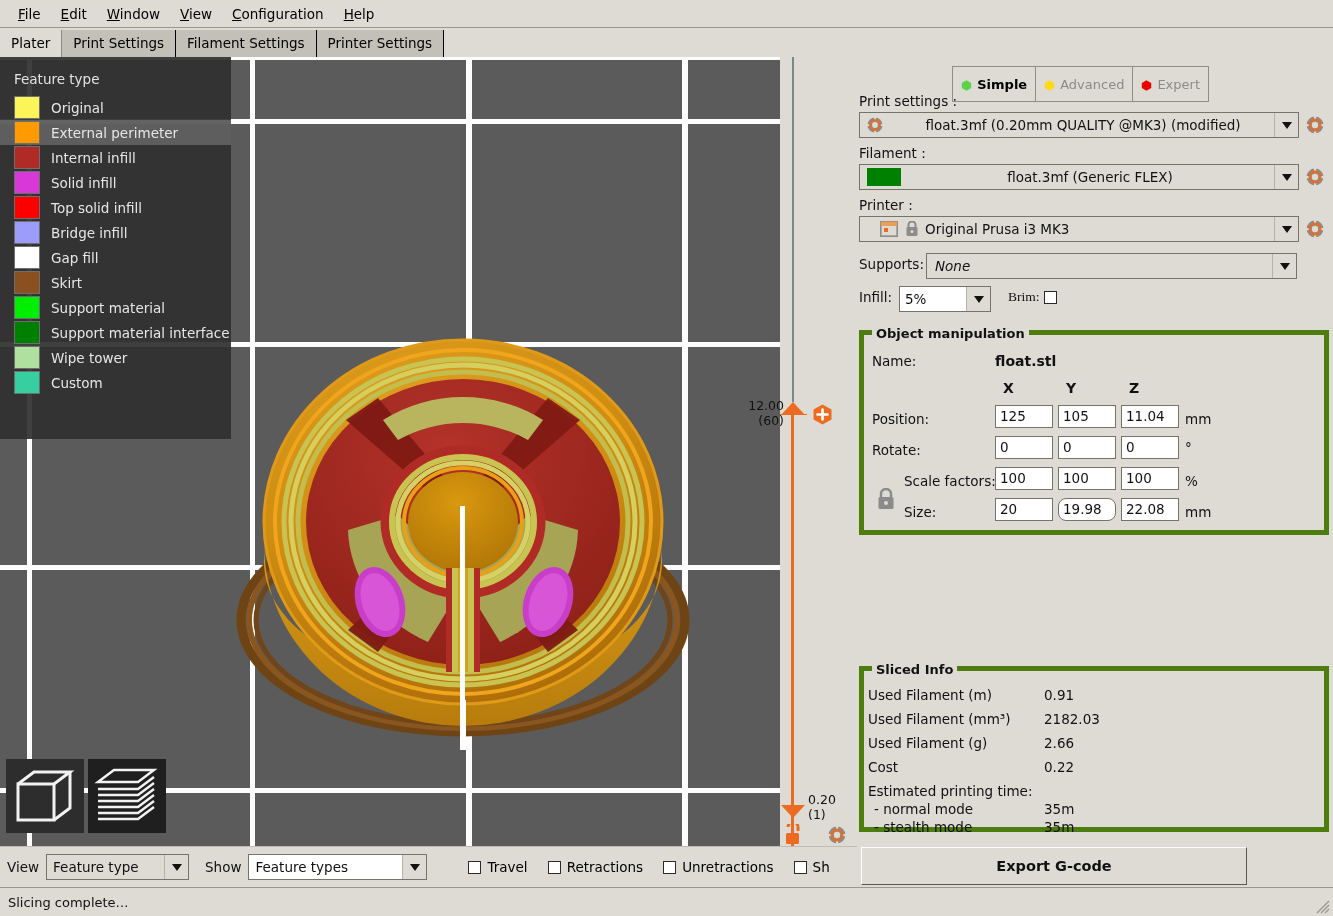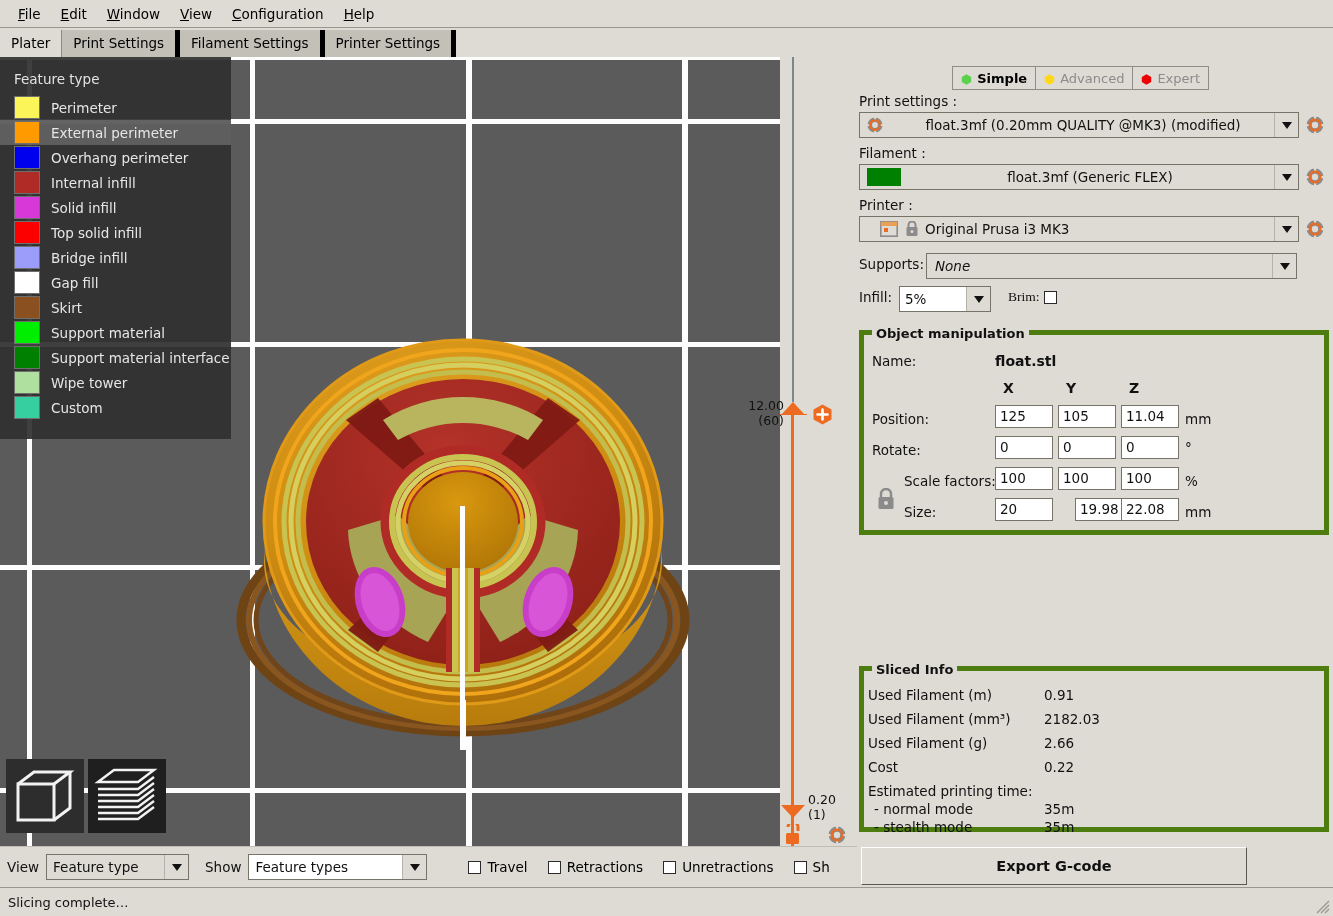--- a/index.html
+++ b/index.html
@@ -23,21 +23,21 @@
   .menu-item { padding: 3px 10px; font-size: 13.5px; color: #000; cursor: default; white-space: nowrap; }
   .menu-item u { text-decoration: underline; }
 
   
   .tabbar {
     position: absolute; left: 0; top: 29px; width: 1221px; height: 28px;
     background: #dedbd4; display: flex; align-items: flex-end;
   }
   .tab {
     height: 27px; line-height: 27px; padding: 0 11px; font-size: 13.5px;
-    background: #c3c0b8; border-right: 5px solid #000000; cursor: default;
+    background: #c3c0b8; border-right: 1px solid #000000; cursor: default;
     white-space: nowrap;
   }
   .tab.active { background: #dedbd4; border-right: 1px solid #8d8a83; }
 
   
   .viewport {
     position: absolute; left: 0; top: 57px; width: 780px; height: 789px;
     background: #5b5b5b; overflow: hidden;
   }
   .bed-grid { position: absolute; inset: 0; }
@@ -76,21 +76,21 @@
   .handle-dn { position: absolute; left: 0; top: 745px; width: 26px; height: 16px; }
   .plus-btn { position: absolute; left: 32px; top: 347px; width: 21px; height: 21px; }
   .lock-btn { position: absolute; left: 2px; top: 767px; width: 22px; height: 22px; }
   .cog-btn  { position: absolute; left: 47px; top: 768px; width: 20px; height: 20px; }
 
   
   .rpanel { position: absolute; left: 857px; top: 57px; width: 476px; height: 789px; background: #dedbd4; }
 
   .modebar { position: absolute; right: 124px; top: 9px; display: flex; }
   .modebtn {
-    display: flex; align-items: center; gap: 5px; height: 24px; padding: 0 8px;
+    display: flex; align-items: center; gap: 5px; height: 36px; padding: 0 8px;
     background: #dedbd4; border: 1px solid #8f8c85; font-size: 13px; color: #8b8b8b;
     cursor: default; white-space: nowrap;
   }
   .modebtn + .modebtn { border-left: none; }
   .modebtn.active { color: #000; font-weight: bold; background: #dedbd4; }
   .hexdot { width: 11px; height: 11px; flex: none; }
 
   .field-label { position: absolute; font-size: 13.5px; color: #111; }
 
   .combo {
@@ -266,29 +266,25 @@
 
         <rect x="232" y="206" width="5" height="244" fill="#fdfdfd"></rect>
         <rect x="232" y="400" width="6" height="50" fill="#fdfdfd"></rect>
       </svg>
     </div>
 
     <div class="legend">
       <div class="legend-title">Feature type</div>
       <div class="legend-row">
         <span class="legend-sw" style="background:#fbf559"></span>
-        <span class="legend-label">Perimeter</span>
+        <span class="legend-label">Original</span>
       </div>
       <div class="legend-row hl">
         <span class="legend-sw" style="background:#ff9b00"></span>
         <span class="legend-label">External perimeter</span>
-      </div>
-      <div class="legend-row">
-        <span class="legend-sw" style="background:#0000ef"></span>
-        <span class="legend-label">Overhang perimeter</span>
       </div>
       <div class="legend-row">
         <span class="legend-sw" style="background:#b02b25"></span>
         <span class="legend-label">Internal infill</span>
       </div>
       <div class="legend-row">
         <span class="legend-sw" style="background:#d838d8"></span>
         <span class="legend-label">Solid infill</span>
       </div>
       <div class="legend-row">
@@ -585,21 +581,21 @@
       </div>
 
       <div class="om-label" style="left:40px; top:138px;">Scale factors:</div>
       <div class="om-input" style="left:131px; top:132px;">100</div>
       <div class="om-input" style="left:194px; top:132px;">100</div>
       <div class="om-input" style="left:257px; top:132px;">100</div>
       <div class="om-unit" style="left:321px; top:138px;">%</div>
 
       <div class="om-label" style="left:40px; top:169px;">Size:</div>
       <div class="om-input" style="left:131px; top:163px;">20</div>
-      <div class="om-input" style="left:211px; top:163px;">19.98</div>
+      <div class="om-input" style="left:194px; top:163px;border-radius:8px;">19.98</div>
       <div class="om-input" style="left:257px; top:163px;">22.08</div>
       <div class="om-unit" style="left:321px; top:169px;">mm</div>
     </div>
 
     <div class="groupbox" style="left:2px; top:609px; width:470px; height:166px;">
       <div class="group-title">Sliced Info</div>
 
       <div class="si-row-l" style="left:4px; top:16px;">Used Filament (m)</div>
       <div class="si-row-v" style="top:16px;">0.91</div>
 

